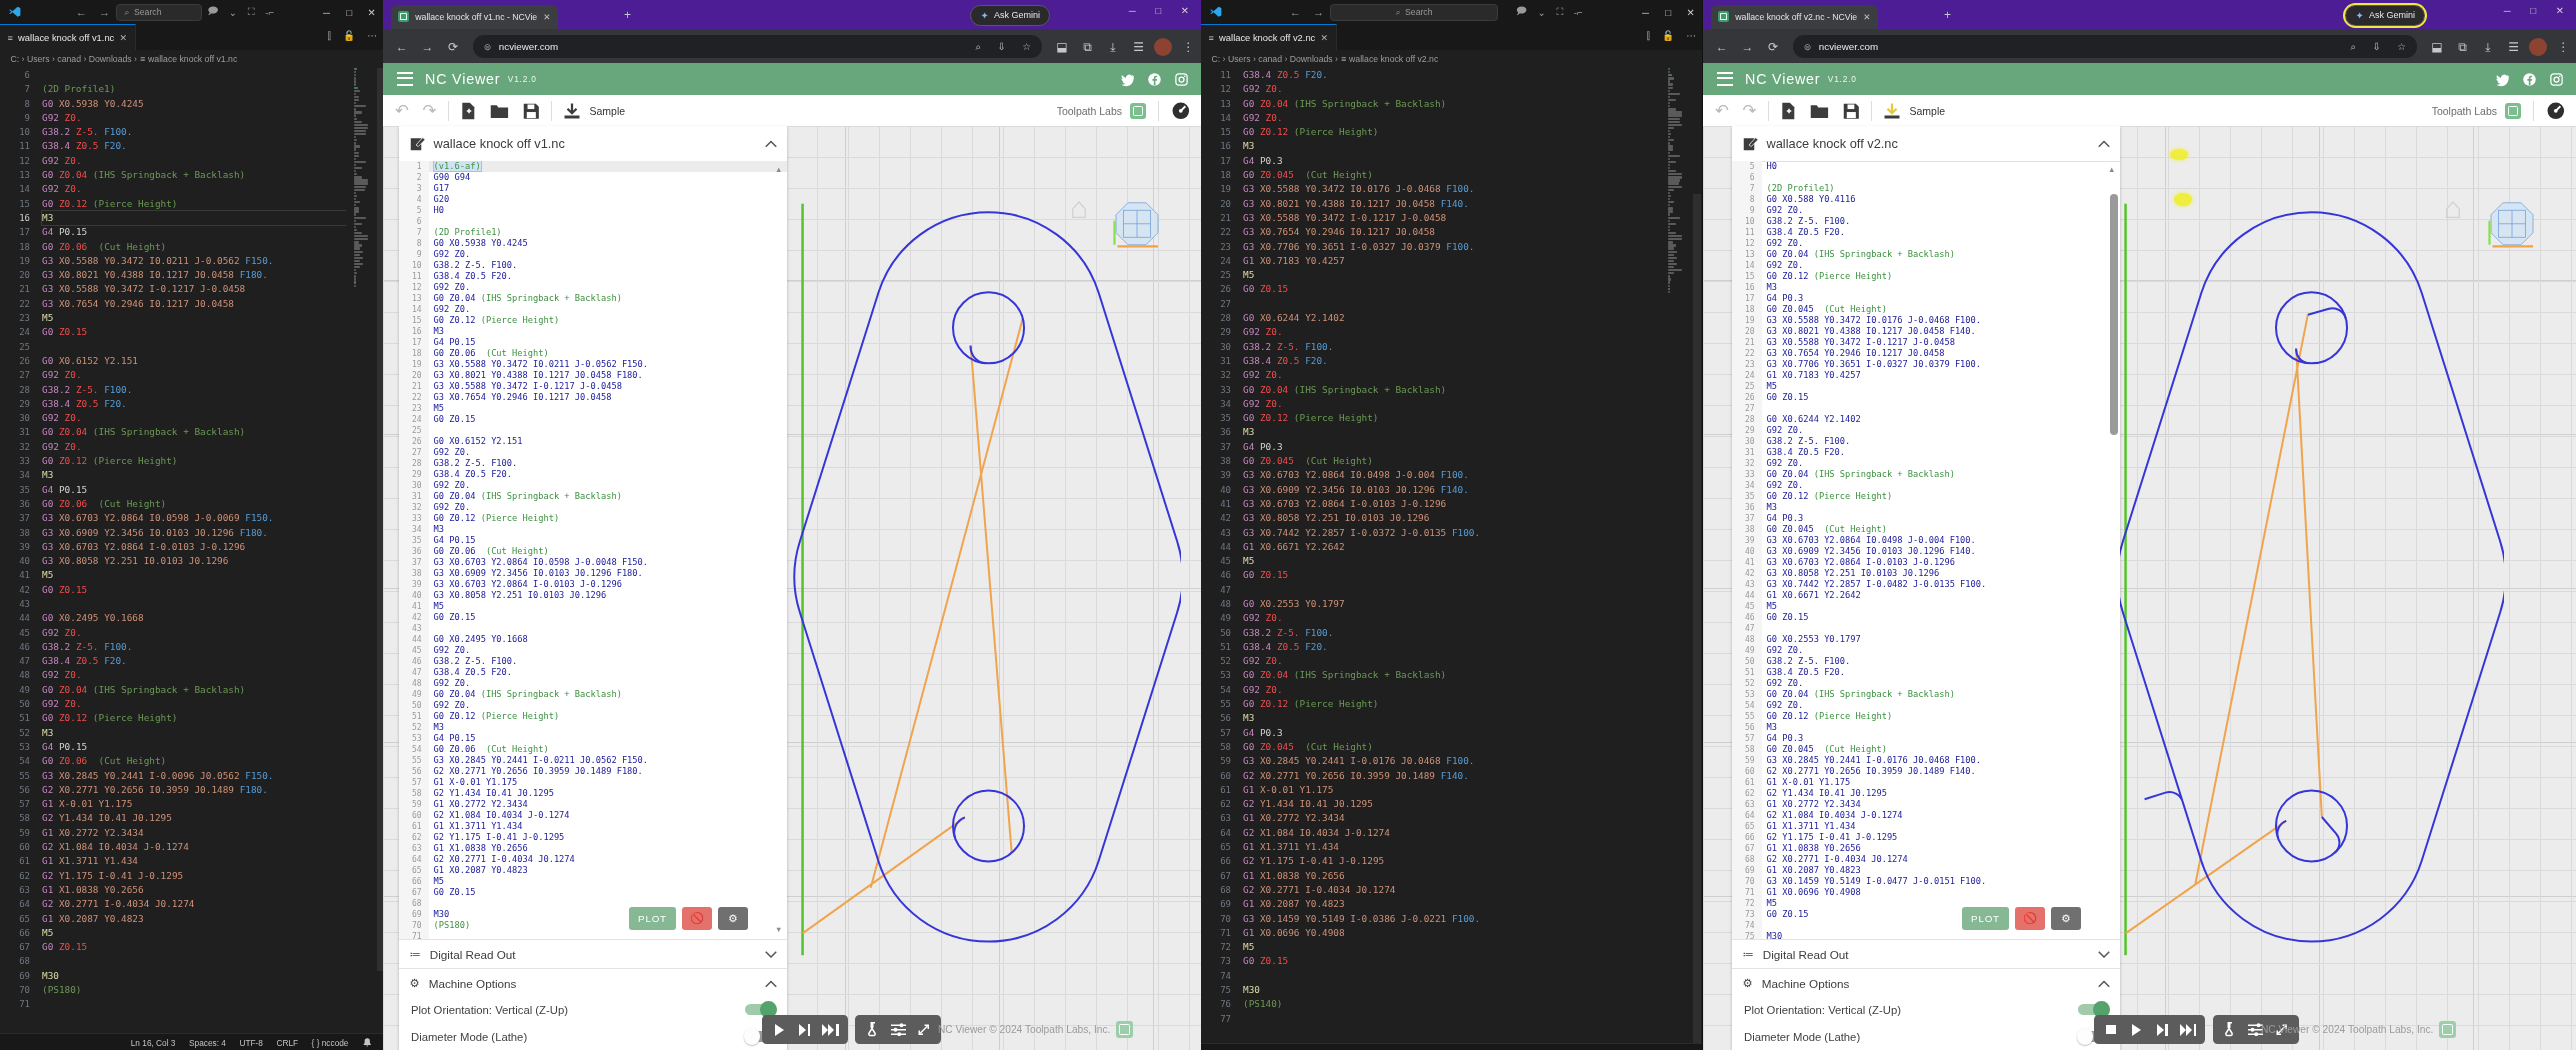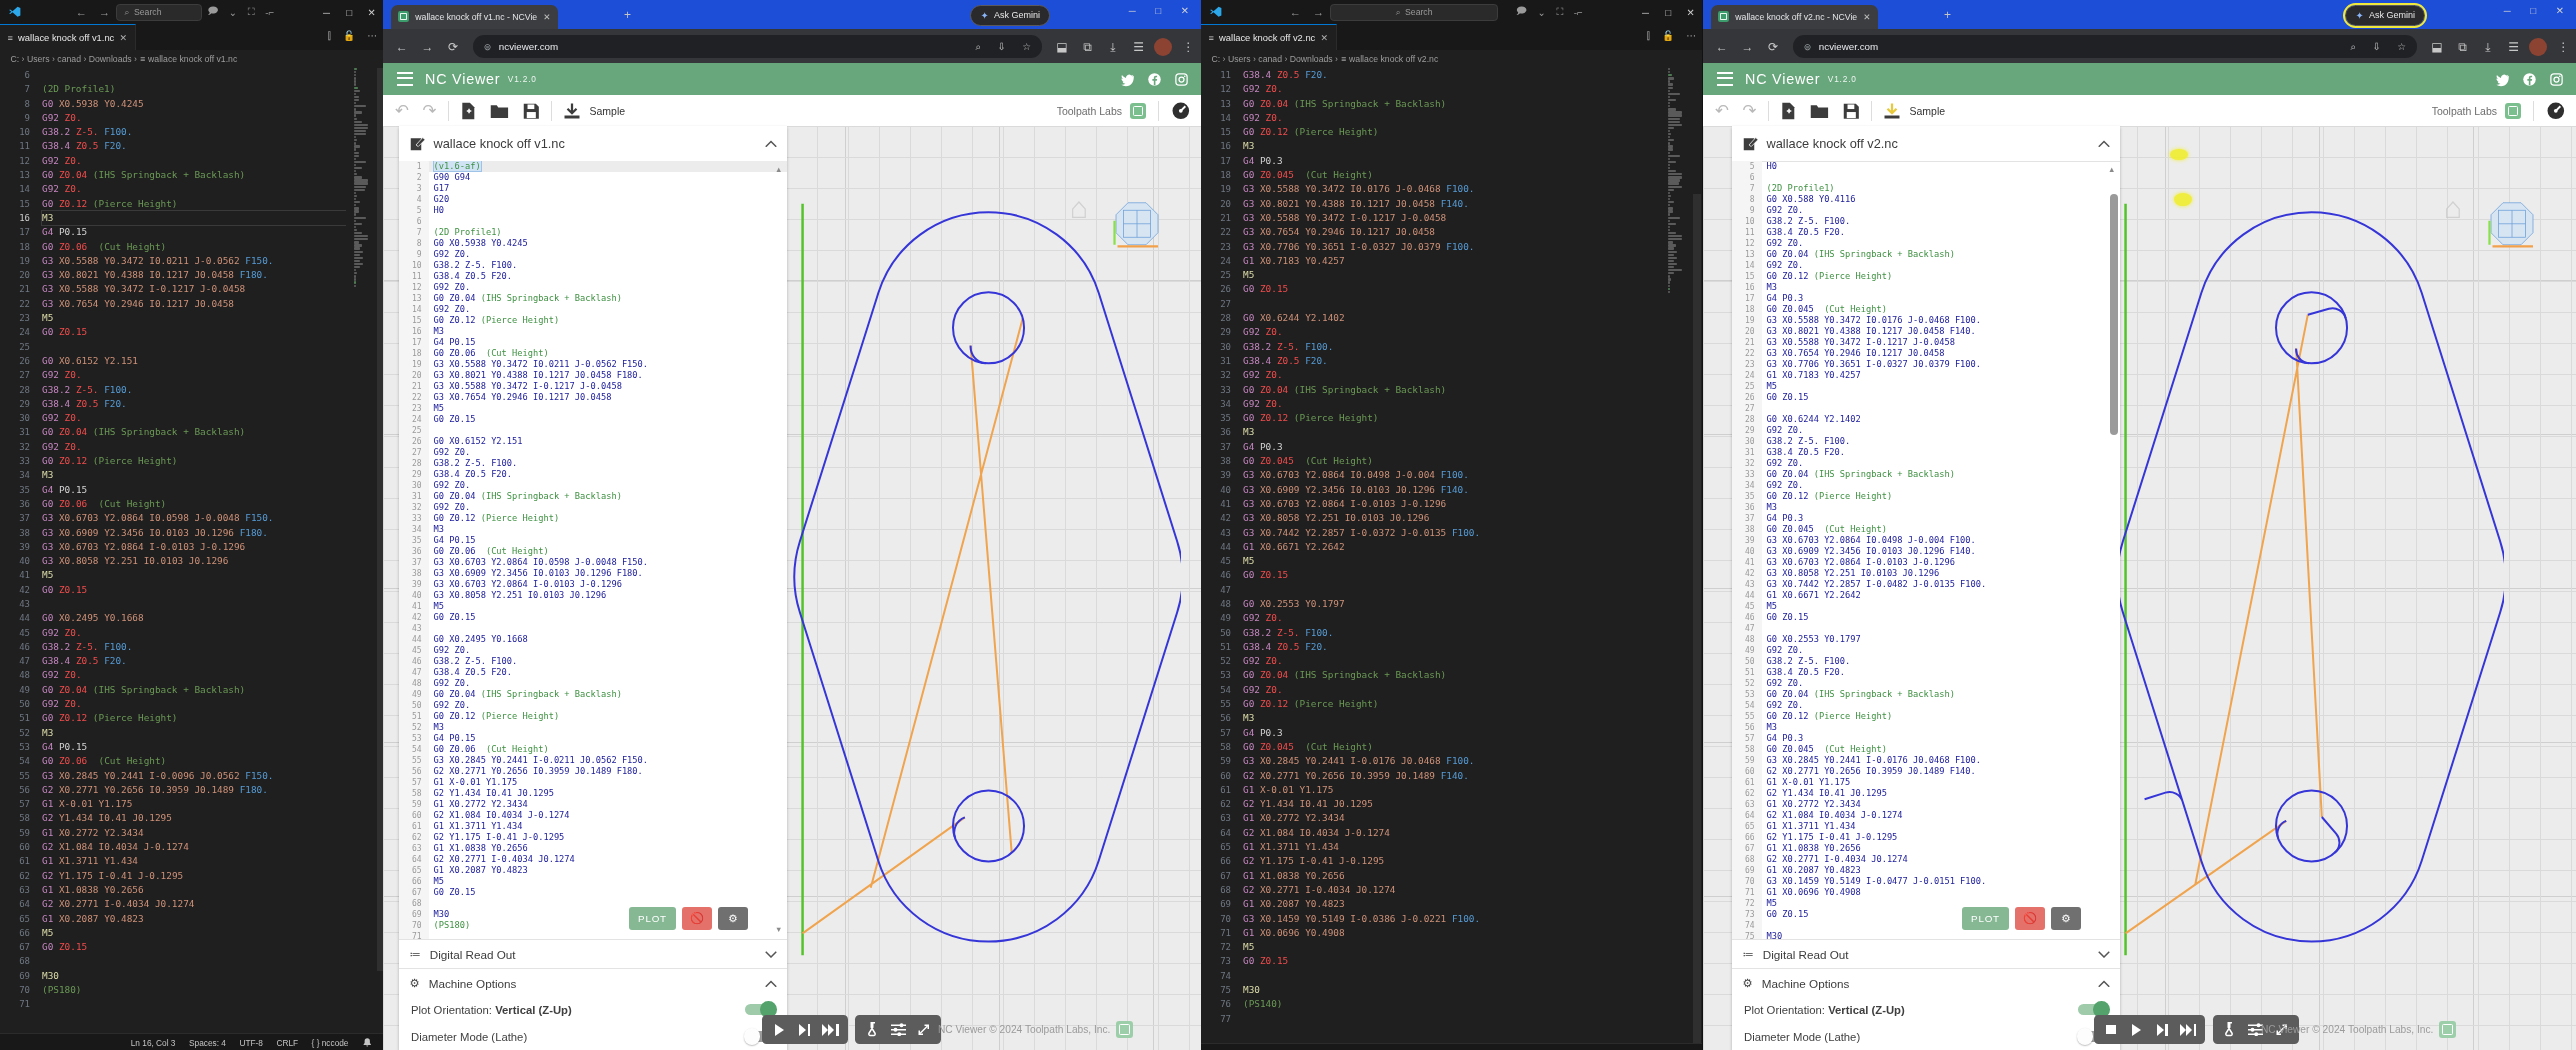--- a/index.html
+++ b/index.html
@@ -26,21 +26,21 @@
   .crow.act .ct{outline:0.8px solid #3a3a3a;outline-offset:-0.8px;}
   .crow .ct{flex:1;color:#d4d4d4;}
   .tk-g{color:#c586c0;} .tk-m{color:#dcdcaa;} .tk-z{color:#f14c4c;margin-top:44px;} .tk-f{color:#569cd6;}
   .tk-xy{color:#ce9178;} .tk-p{color:#d4d4d4;} .tk-c{color:#6a9955;}
   .minimap{position:absolute;top:68px;width:22.6px;overflow:hidden;}
   .mm{height:2.3px;margin-bottom:0.8px;border-radius:0.8px;}
   .vscroll{position:absolute;width:7.5px;background:#424242;opacity:.45;border-radius:0px;}
   .vsc-status{position:absolute;left:0;right:0;height:16.6px;background:#181818;border-top:0.8px solid #2b2b2b;color:#c5c5c5;font-size:8.3px;display:flex;align-items:center;justify-content:flex-end;gap:13.5px;padding-right:10.5px;}
   
   .chrome{background:#202124;}
-  .tabstrip{position:absolute;left:0;right:0;top:0;height:29px;background:#1d4ed8;}
+  .tabstrip{position:absolute;left:0;right:0;top:0;height:29px;background:#4c1d95;}
   .btab{position:absolute;left:7.5px;top:4.5px;height:24px;background:#3c3d40;border-radius:6.8px 6.8px 0 0;display:flex;align-items:center;padding:0 7.5px;color:#e4e5e7;font-size:8.7px;gap:6px;max-width:226px;}
   .btab .lbl{white-space:nowrap;overflow:hidden;max-width:164px;}
   .favicon{width:11.3px;height:11.3px;border-radius:2.3px;background:#3d9c6c;position:relative;flex:none;}
   .favicon:after{content:"";position:absolute;inset:2.3px;border:1.1px solid #eaf6ee;border-radius:0.8px;}
   .newtab{position:absolute;top:7.5px;color:#c7c7c7;font-size:12px;}
   .gemini{position:absolute;top:4.5px;height:19.6px;border:0.8px solid #5a5a5e;border-radius:10.5px;background:#2a2a2c;color:#e8e8e8;font-size:9px;display:flex;align-items:center;padding:0 9px;gap:5.3px;}
   .gemini .star{color:#8ab4f8;font-size:9.8px;}
   .gemini.hl{outline:2.3px solid #f0e93c;}
   .bwinctl{position:absolute;top:4.5px;display:flex;gap:19.6px;color:#d3d3d3;font-size:9.8px;}
   .navbar{position:absolute;left:0;right:0;top:29px;height:35px;background:#35363a;display:flex;align-items:center;}
@@ -82,21 +82,21 @@
   .vrow.sel{background:#ececec;}
   .vrow.sel .sel-box{background:#cfe3f5;outline:0.8px solid #9ec3e6;}
   .lt-cmd{color:#20209e;} .lt-c{color:#3e9141;}
   .scroll-arrow{position:absolute;right:4.5px;color:#8a8a8a;font-size:7.5px;}
   .plot-btns{position:absolute;display:flex;gap:6px;}
   .btn-plot{width:47px;height:22.6px;background:#86b894;border:none;border-radius:3px;color:#fff;font-size:9.8px;letter-spacing:0.8px;font-family:"Liberation Sans",sans-serif;}
   .btn-stopf{width:30px;height:22.6px;background:#e4726b;border:none;border-radius:3px;color:#fff;font-size:11.3px;}
   .btn-gear{width:30px;height:22.6px;background:#707070;border:none;border-radius:3px;color:#fff;font-size:10.5px;}
   .acc-row{height:29px;border-top:0.8px solid #e3e3e3;display:flex;align-items:center;padding:0 10.5px;color:#3c3c3c;font-size:11.7px;gap:9px;background:#fff;}
   .opt-row{height:27px;display:flex;align-items:center;padding:0 12px;color:#3f3f3f;font-size:11.3px;background:#fff;}
-  .opt-row b{font-weight:bold;}
+  .opt-row b{font-weight:normal;}
   .toggle{margin-left:auto;width:30px;height:10.5px;border-radius:6px;position:relative;}
   .toggle.on{background:#9fcbaa;}
   .toggle.on:after{content:"";position:absolute;right:-1.5px;top:-3px;width:16.6px;height:16.6px;border-radius:50%;background:#55a36c;}
   .toggle.off{background:#9e9e9e;}
   .toggle.off:after{content:"";position:absolute;left:-1.5px;top:-3px;width:16.6px;height:16.6px;border-radius:50%;background:#fdfdfd;box-shadow:0 0.8px 1.5px rgba(0,0,0,.3);}
   .playerbar{position:absolute;display:flex;gap:7.5px;}
   .pgroup{background:#5c5c5c;border-radius:4.5px;display:flex;align-items:center;padding:0 4.5px;height:29px;}
   .pbtn{width:25.6px;height:29px;display:flex;align-items:center;justify-content:center;}
   .tri{width:0;height:0;border-left:9.8px solid #fff;border-top:6px solid transparent;border-bottom:6px solid transparent;}
   .bar{width:2.6px;height:12px;background:#fff;margin-left:1.5px;}
@@ -169,21 +169,21 @@
         <div class="crow"><span class="ln">27</span><span class="ct"><span class="tk-g">G92</span> <span class="tk-z">Z0.</span></span></div>
         <div class="crow"><span class="ln">28</span><span class="ct"><span class="tk-g">G38.2</span> <span class="tk-z">Z-5.</span> <span class="tk-f">F100.</span></span></div>
         <div class="crow"><span class="ln">29</span><span class="ct"><span class="tk-g">G38.4</span> <span class="tk-z">Z0.5</span> <span class="tk-f">F20.</span></span></div>
         <div class="crow"><span class="ln">30</span><span class="ct"><span class="tk-g">G92</span> <span class="tk-z">Z0.</span></span></div>
         <div class="crow"><span class="ln">31</span><span class="ct"><span class="tk-g">G0</span> <span class="tk-z">Z0.04</span> <span class="tk-c">(IHS Springback + Backlash)</span></span></div>
         <div class="crow"><span class="ln">32</span><span class="ct"><span class="tk-g">G92</span> <span class="tk-z">Z0.</span></span></div>
         <div class="crow"><span class="ln">33</span><span class="ct"><span class="tk-g">G0</span> <span class="tk-z">Z0.12</span> <span class="tk-c">(Pierce Height)</span></span></div>
         <div class="crow"><span class="ln">34</span><span class="ct"><span class="tk-m">M3</span></span></div>
         <div class="crow"><span class="ln">35</span><span class="ct"><span class="tk-g">G4</span> <span class="tk-p">P0.15</span></span></div>
         <div class="crow"><span class="ln">36</span><span class="ct"><span class="tk-g">G0</span> <span class="tk-z">Z0.06</span>  <span class="tk-c">(Cut Height)</span></span></div>
-        <div class="crow"><span class="ln">37</span><span class="ct"><span class="tk-g">G3</span> <span class="tk-xy">X0.6703</span> <span class="tk-xy">Y2.0864</span> <span class="tk-xy">I0.0598</span> <span class="tk-xy">J-0.0048</span> <span class="tk-f">F150.</span></span></div>
+        <div class="crow"><span class="ln">37</span><span class="ct"><span class="tk-g">G3</span> <span class="tk-xy">X0.6703</span> <span class="tk-xy">Y2.0864</span> <span class="tk-xy">I0.0598</span> <span class="tk-xy">J-0.0069</span> <span class="tk-f">F150.</span></span></div>
         <div class="crow"><span class="ln">38</span><span class="ct"><span class="tk-g">G3</span> <span class="tk-xy">X0.6909</span> <span class="tk-xy">Y2.3456</span> <span class="tk-xy">I0.0103</span> <span class="tk-xy">J0.1296</span> <span class="tk-f">F180.</span></span></div>
         <div class="crow"><span class="ln">39</span><span class="ct"><span class="tk-g">G3</span> <span class="tk-xy">X0.6703</span> <span class="tk-xy">Y2.0864</span> <span class="tk-xy">I-0.0103</span> <span class="tk-xy">J-0.1296</span></span></div>
         <div class="crow"><span class="ln">40</span><span class="ct"><span class="tk-g">G3</span> <span class="tk-xy">X0.8058</span> <span class="tk-xy">Y2.251</span> <span class="tk-xy">I0.0103</span> <span class="tk-xy">J0.1296</span></span></div>
         <div class="crow"><span class="ln">41</span><span class="ct"><span class="tk-m">M5</span></span></div>
         <div class="crow"><span class="ln">42</span><span class="ct"><span class="tk-g">G0</span> <span class="tk-z">Z0.15</span></span></div>
         <div class="crow"><span class="ln">43</span><span class="ct"> </span></div>
         <div class="crow"><span class="ln">44</span><span class="ct"><span class="tk-g">G0</span> <span class="tk-xy">X0.2495</span> <span class="tk-xy">Y0.1668</span></span></div>
         <div class="crow"><span class="ln">45</span><span class="ct"><span class="tk-g">G92</span> <span class="tk-z">Z0.</span></span></div>
         <div class="crow"><span class="ln">46</span><span class="ct"><span class="tk-g">G38.2</span> <span class="tk-z">Z-5.</span> <span class="tk-f">F100.</span></span></div>
         <div class="crow"><span class="ln">47</span><span class="ct"><span class="tk-g">G38.4</span> <span class="tk-z">Z0.5</span> <span class="tk-f">F20.</span></span></div>

